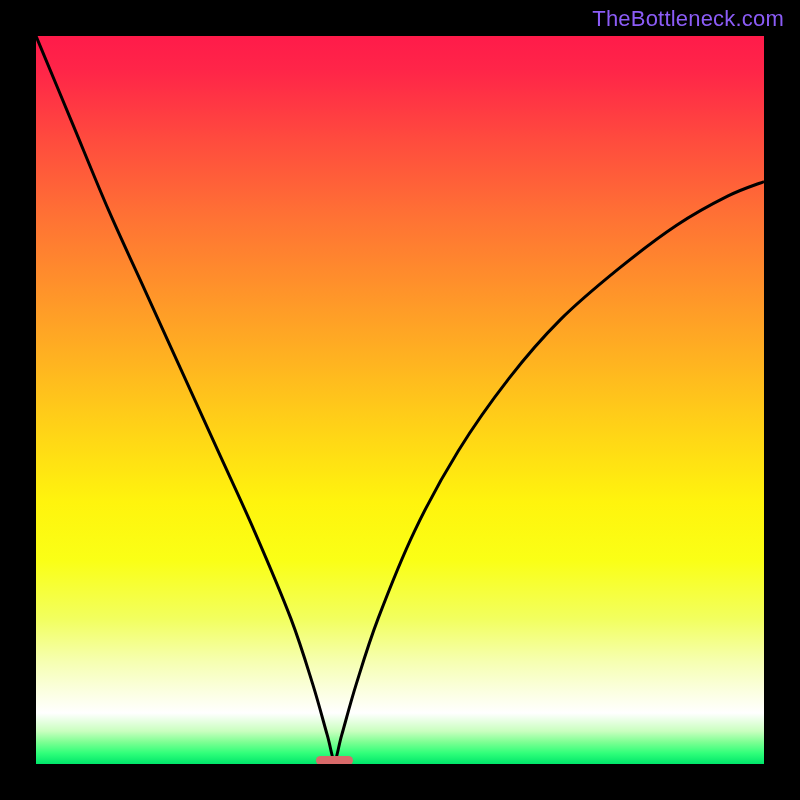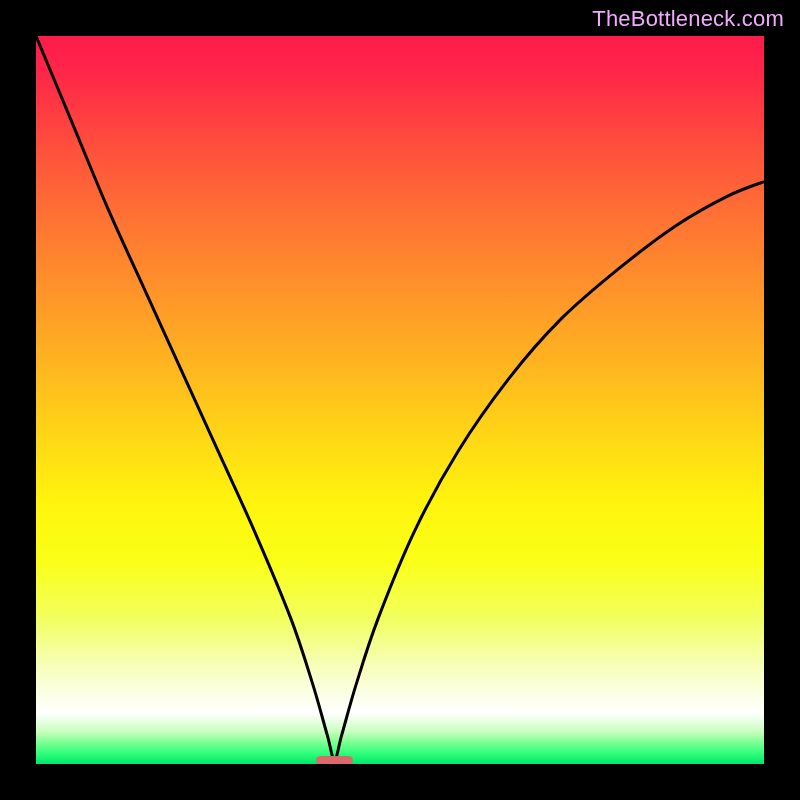--- a/index.html
+++ b/index.html
@@ -53,21 +53,21 @@
   }
   .marker {
     position: absolute;
     border-radius: 999px;
     background: #d96a6a;
   }
   .watermark {
     position: absolute;
     top: 6px;
     right: 16px;
-    color: #f0abfc;
+    color: #8b5cf6;
     font-size: 22px;
     letter-spacing: 0.2px;
     font-weight: 500;
   }
   svg.curve {
     position: absolute;
     inset: 0;
     width: 100%;
     height: 100%;
   }

